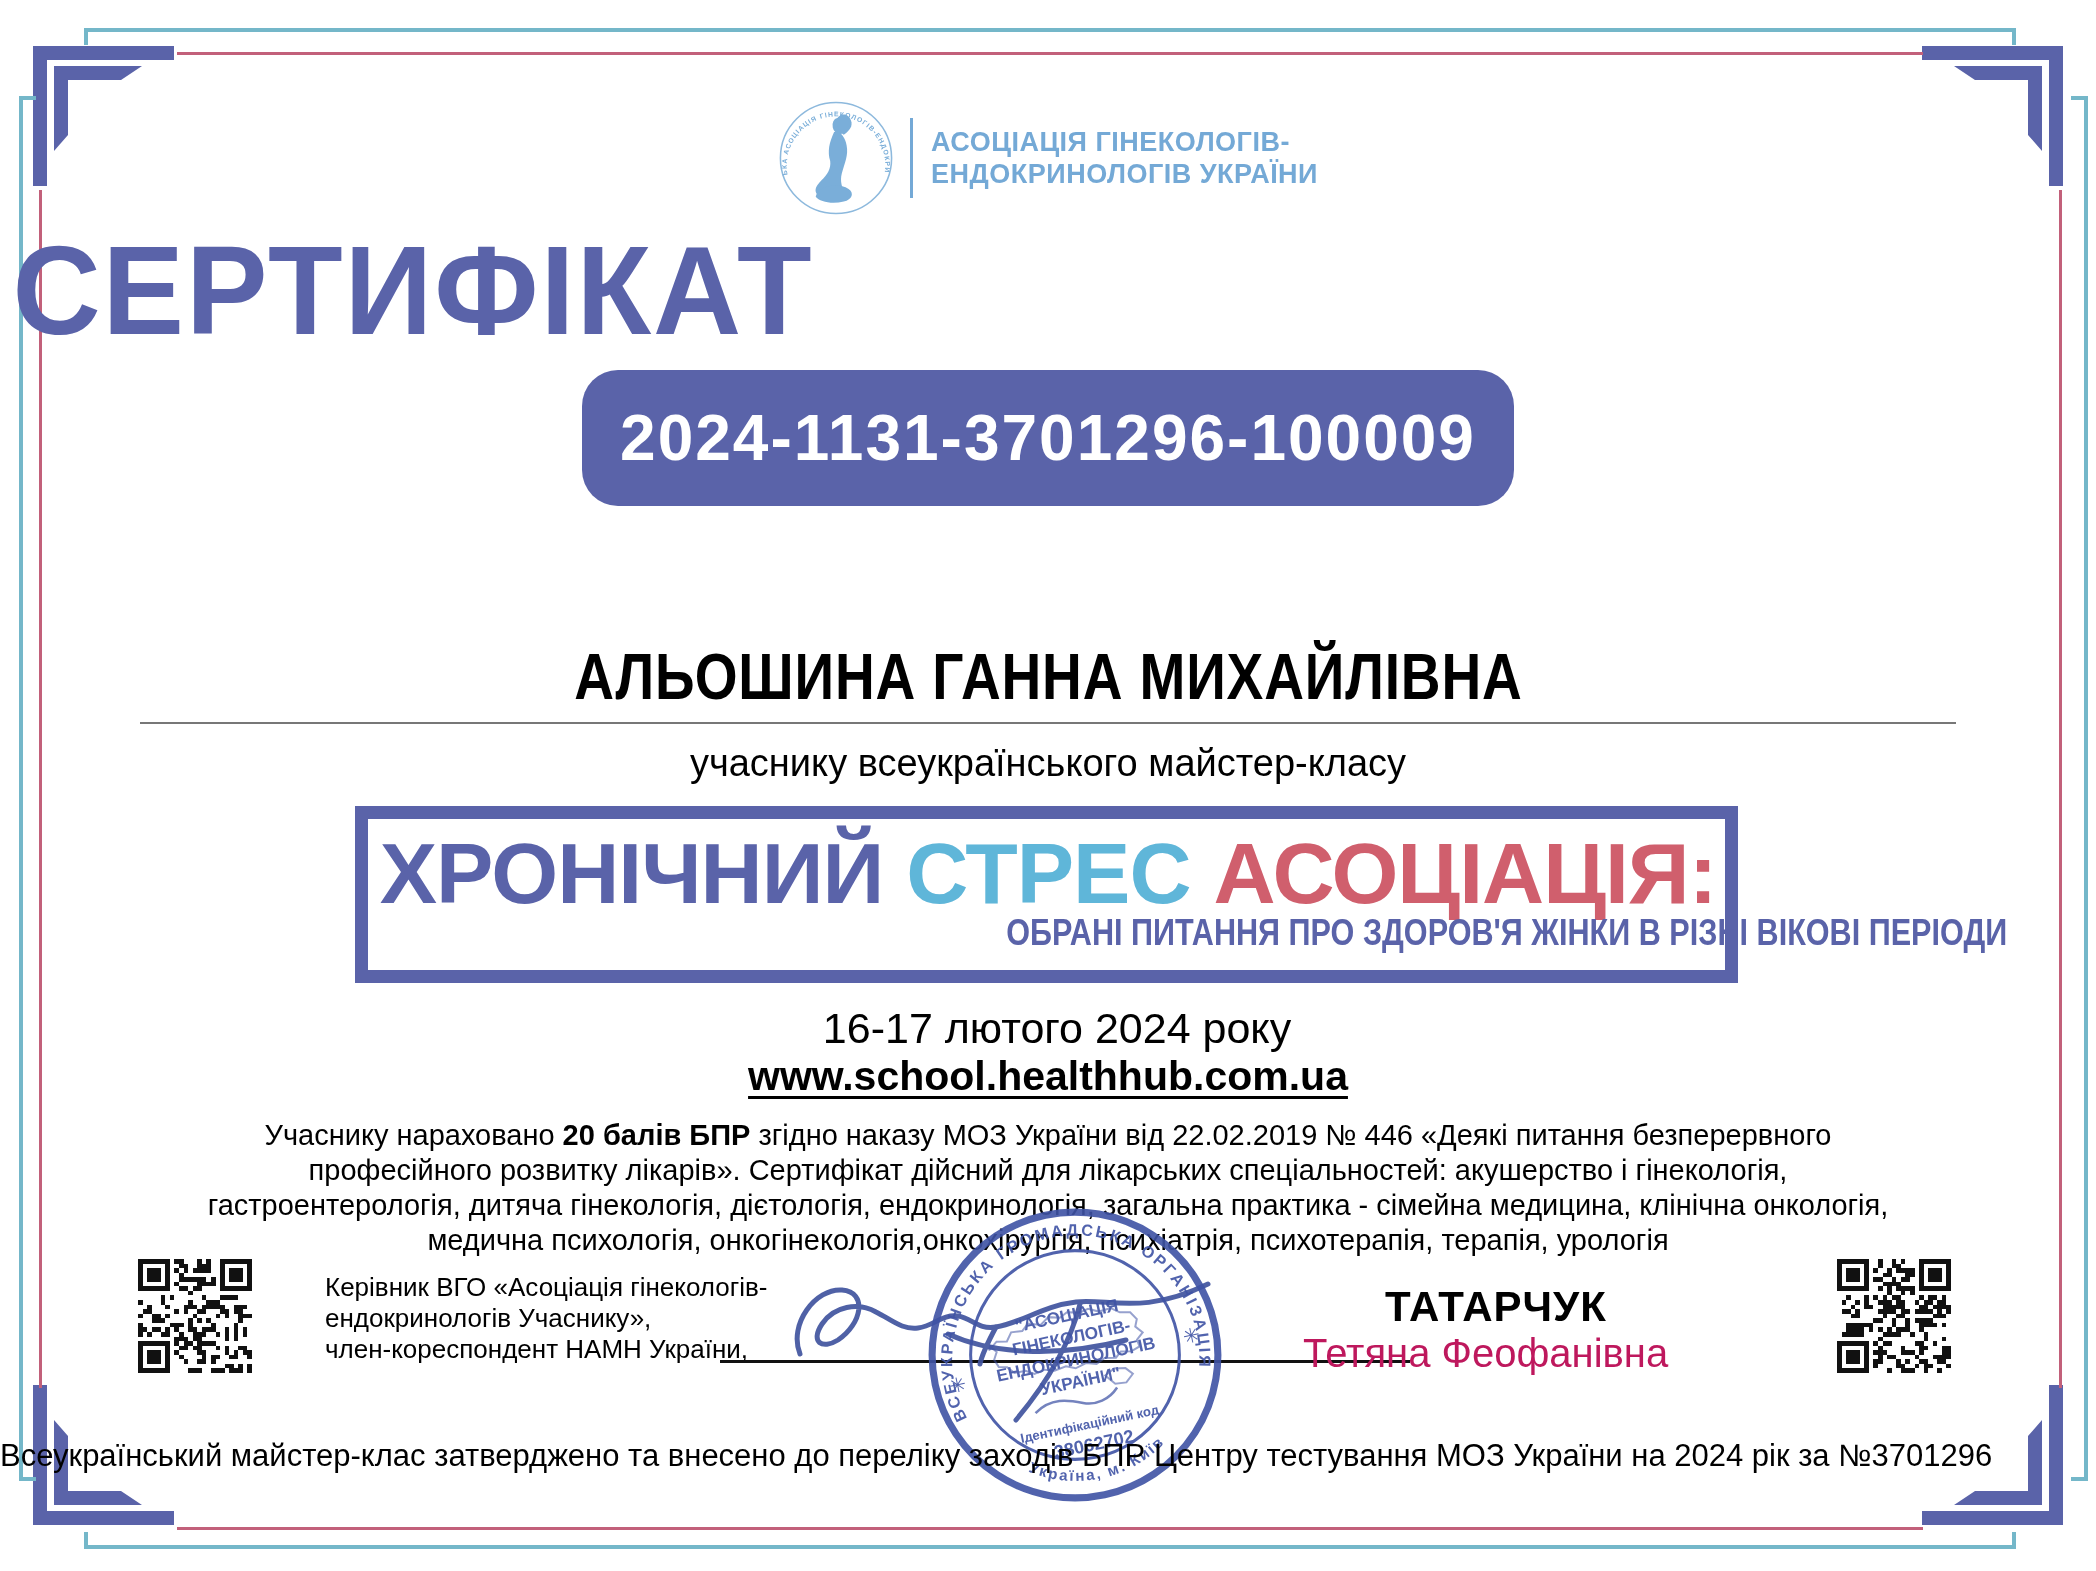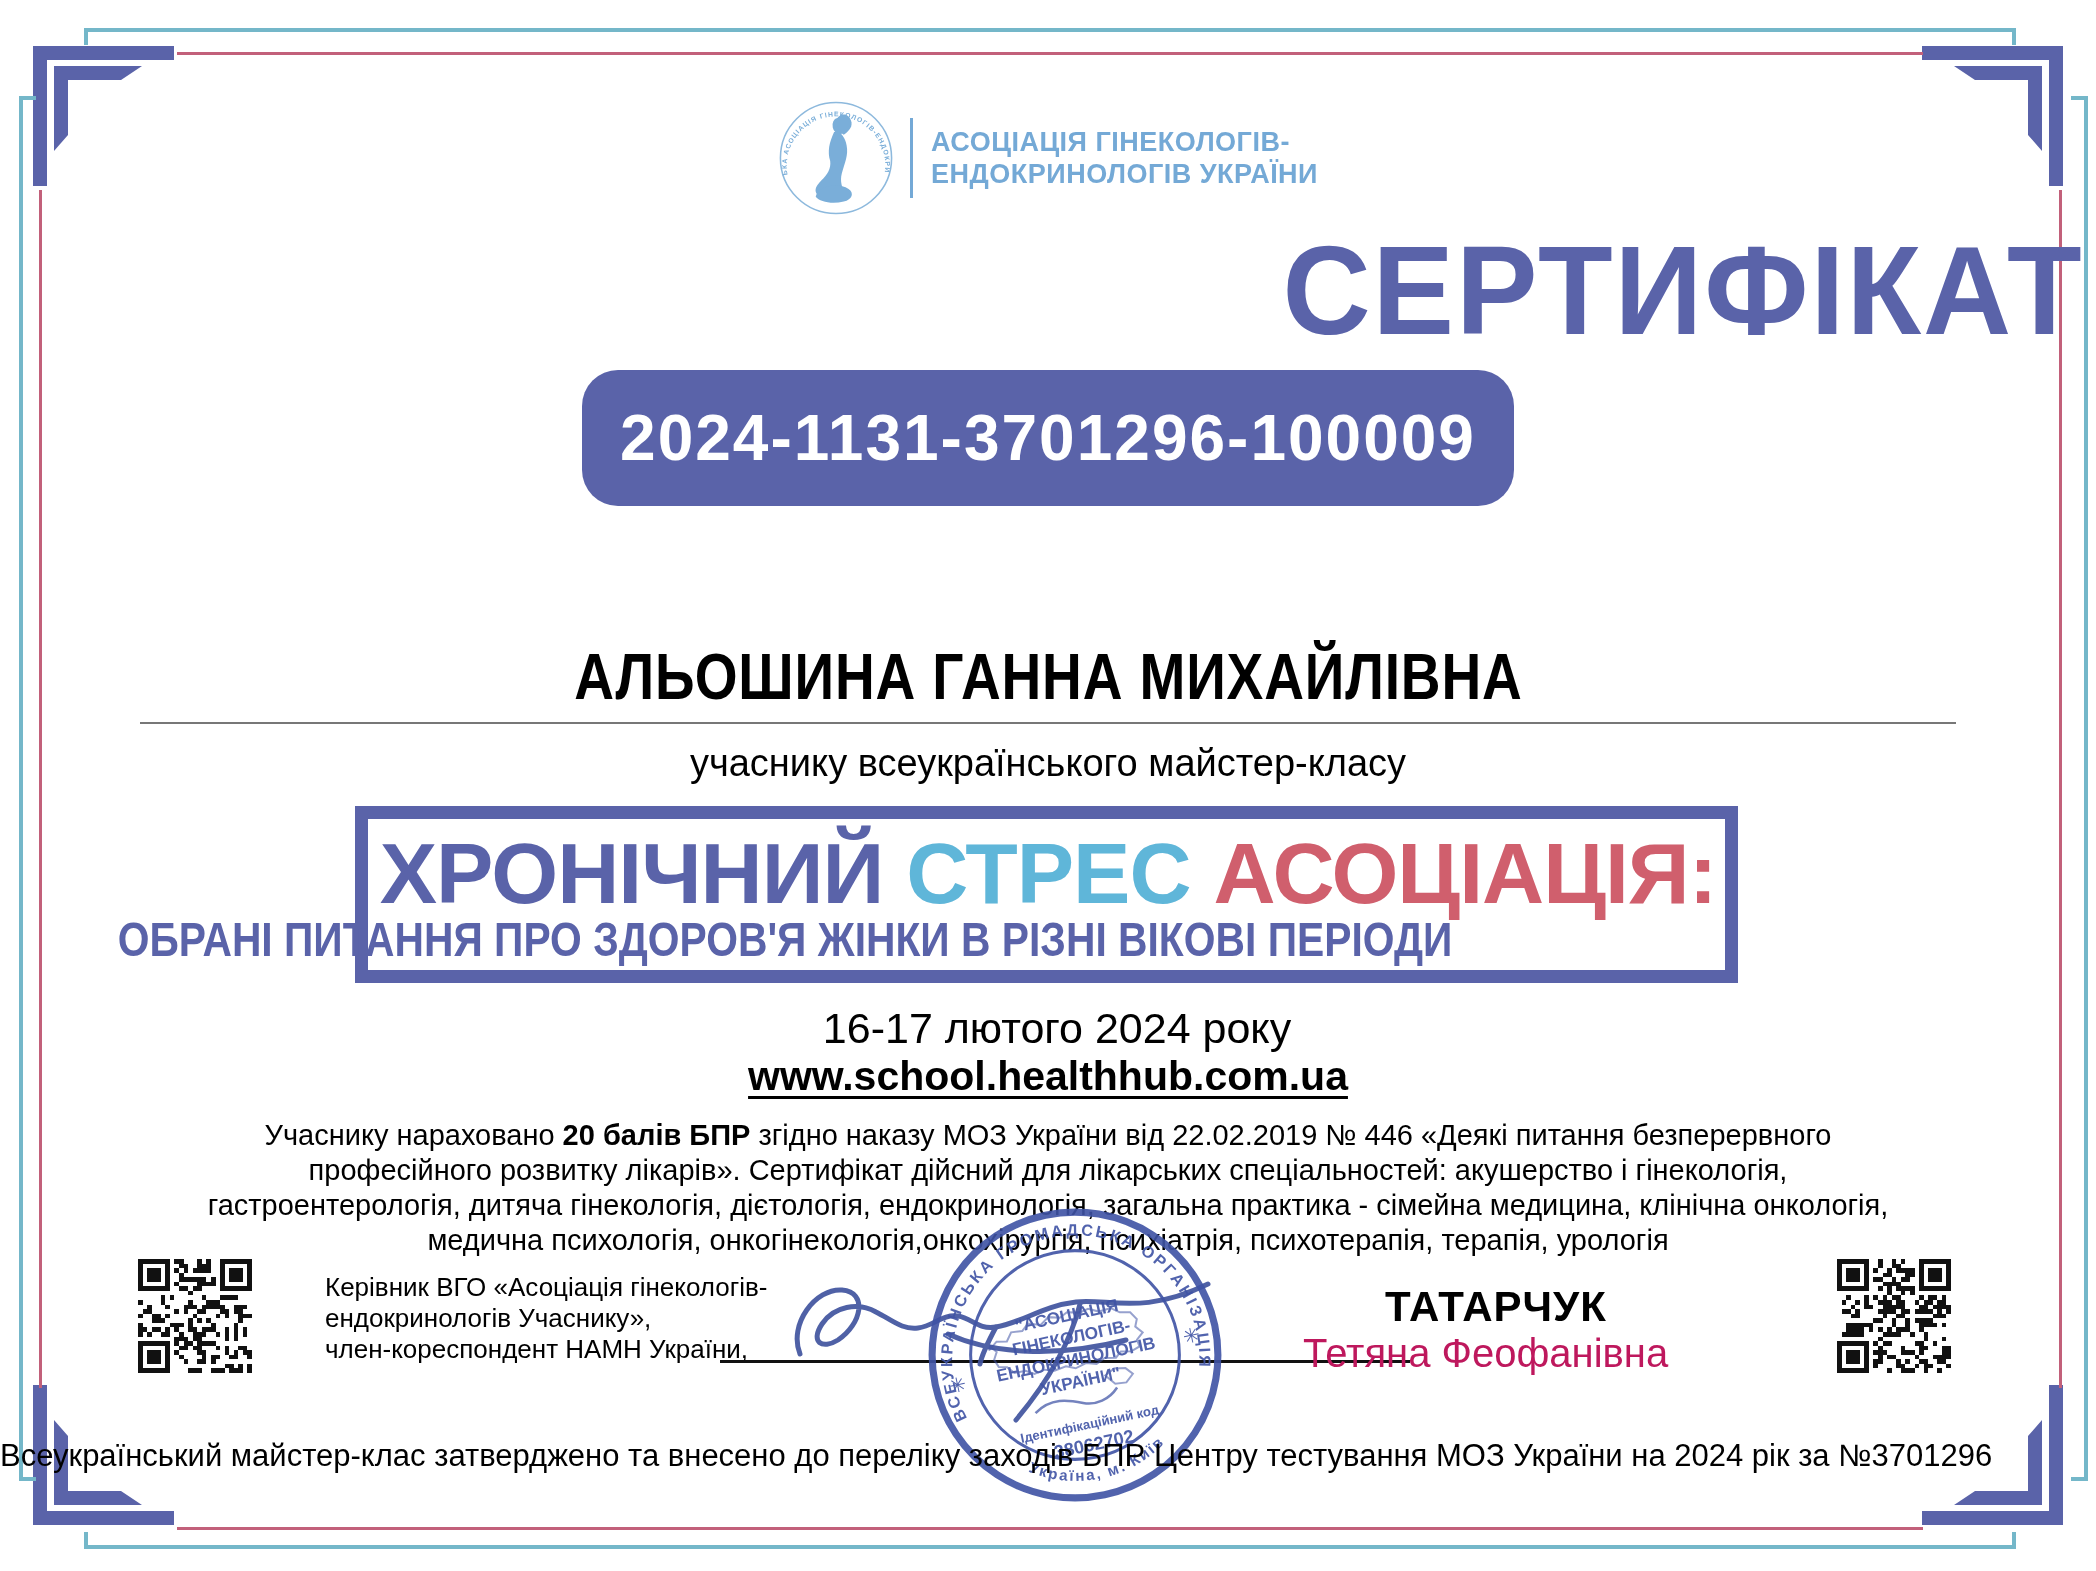--- a/index.html
+++ b/index.html
@@ -40,41 +40,41 @@
   .red-left{left:39px;top:190px;bottom:183px;width:3px}
   .red-right{right:34px;top:190px;bottom:183px;width:3px}
 
   
   .logo-row{position:absolute;left:0;right:0;top:100px;display:flex;justify-content:center;align-items:center;}
   .logo-circle{width:116px;height:116px;}
   .logo-divider{width:3px;height:80px;background:var(--logo-blue);margin:0 18px 0 16px;}
   .logo-text{color:var(--logo-blue);font-weight:bold;font-size:27px;line-height:32px;letter-spacing:0.5px;}
 
   
-  .cert-title{position:absolute;left:0;right:0;top:218px;text-align:right;color:var(--indigo);
+  .cert-title{position:absolute;left:0;right:0;top:218px;text-align:left;color:var(--indigo);
     font-size:126px;font-weight:bold;letter-spacing:2px;}
   .cert-title span{display:inline-block;transform:scaleX(0.97);}
   .cert-number{position:absolute;left:582px;top:370px;width:932px;height:136px;background:var(--indigo);
     border-radius:36px;display:flex;align-items:center;justify-content:center;color:#fff;
     font-size:64px;font-weight:bold;letter-spacing:2px;}
 
   
   .recipient{position:absolute;left:0;right:0;top:640px;text-align:center;font-size:64px;font-weight:bold;color:#000;}
   .recipient span{display:inline-block;transform:scaleX(0.86);letter-spacing:1px;}
   .name-rule{position:absolute;left:140px;right:140px;top:722px;height:2px;background:#777;}
   .recipient-role{position:absolute;left:0;right:0;top:742px;text-align:center;font-size:38px;color:#000;}
 
   
   .event-frame{position:absolute;left:355px;top:806px;width:1383px;height:177px;border:13px solid var(--indigo);}
   .event-title{position:absolute;left:0;right:0;top:824px;text-align:center;font-size:86px;font-weight:bold;letter-spacing:-1px;white-space:nowrap;}
   .event-title .p1{color:var(--indigo)}
   .event-title .p2{color:var(--sky)}
   .event-title .p3{color:var(--rose)}
-  .event-subtitle{position:absolute;left:0;right:0;top:912px;text-align:left;color:var(--indigo);
-    font-size:48px;font-weight:bold;white-space:nowrap;}
+  .event-subtitle{position:absolute;left:0;right:0;top:912px;text-align:right;color:var(--indigo);
+    font-size:36px;font-weight:bold;white-space:nowrap;}
   .event-subtitle span{display:inline-block;transform:scaleX(0.85);}
   .event-date{position:absolute;left:0;right:0;top:1004px;text-align:center;font-size:43px;color:#000;padding-left:18px;}
   .event-url{position:absolute;left:0;right:0;top:1053px;text-align:center;font-size:41px;font-weight:bold;color:#000;}
   .event-url span{text-decoration:underline;text-decoration-thickness:3px;text-underline-offset:6px;}
 
   
   .descr{position:absolute;left:0;right:0;top:1118px;text-align:center;font-size:29px;line-height:35px;color:#000;}
 
   
   .qr{position:absolute;fill:#111;}

